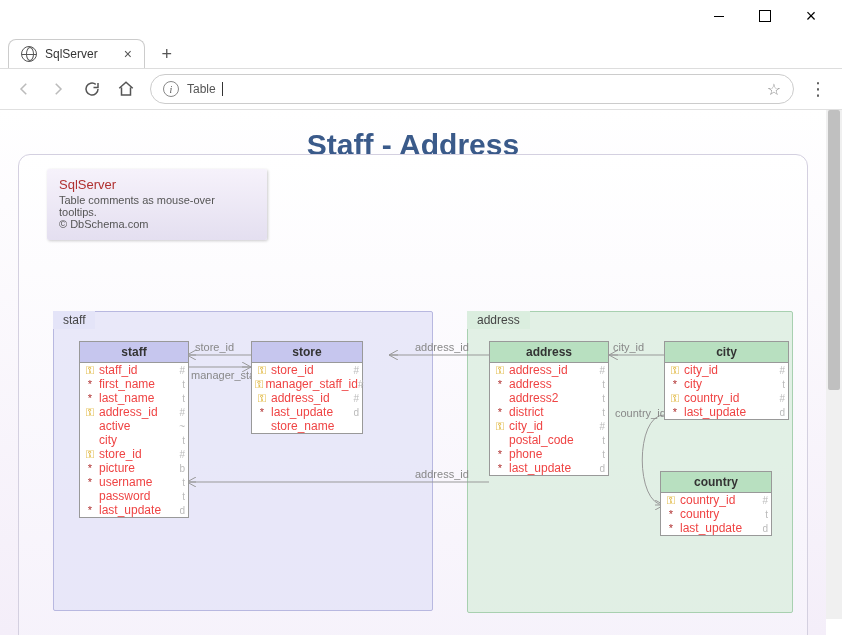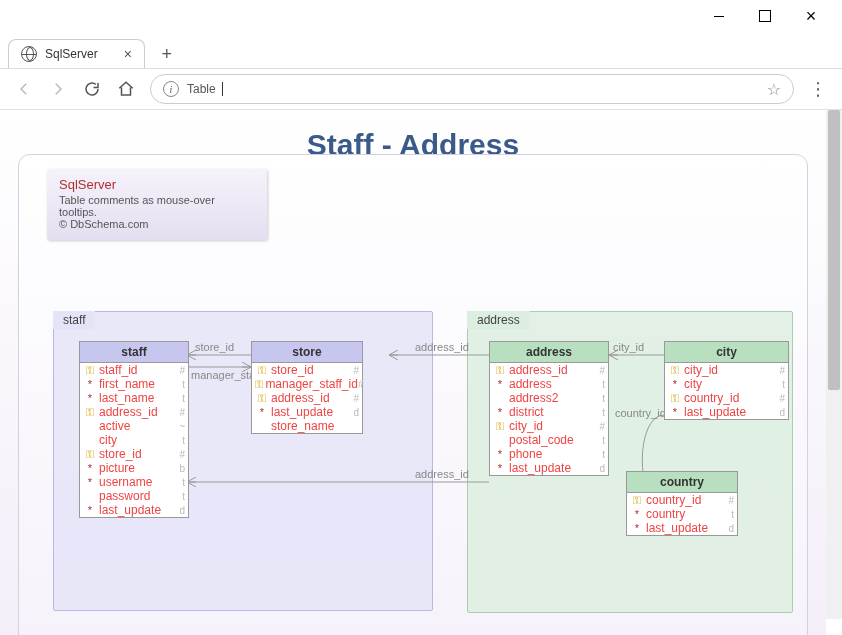--- a/index.html
+++ b/index.html
@@ -341,21 +341,21 @@
             </div>
             <div class="row">
               <span class="ic">
                 <span class="ast">*</span>
               </span>
               <span class="nm">last_update</span>
               <span class="ty">d</span>
             </div>
           </div>
       </div>
-      <div class="tbl green" id="t-country" style="left:607px;top:316px;width:112px">
+      <div class="tbl green" id="t-country" style="left:641px;top:316px;width:112px">
         <div class="hdr">country</div>
         <div class="body">
             <div class="row">
               <span class="ic">
                 <span class="key">⚿</span>
               </span>
               <span class="nm">country_id</span>
               <span class="ty">#</span>
             </div>
             <div class="row">

